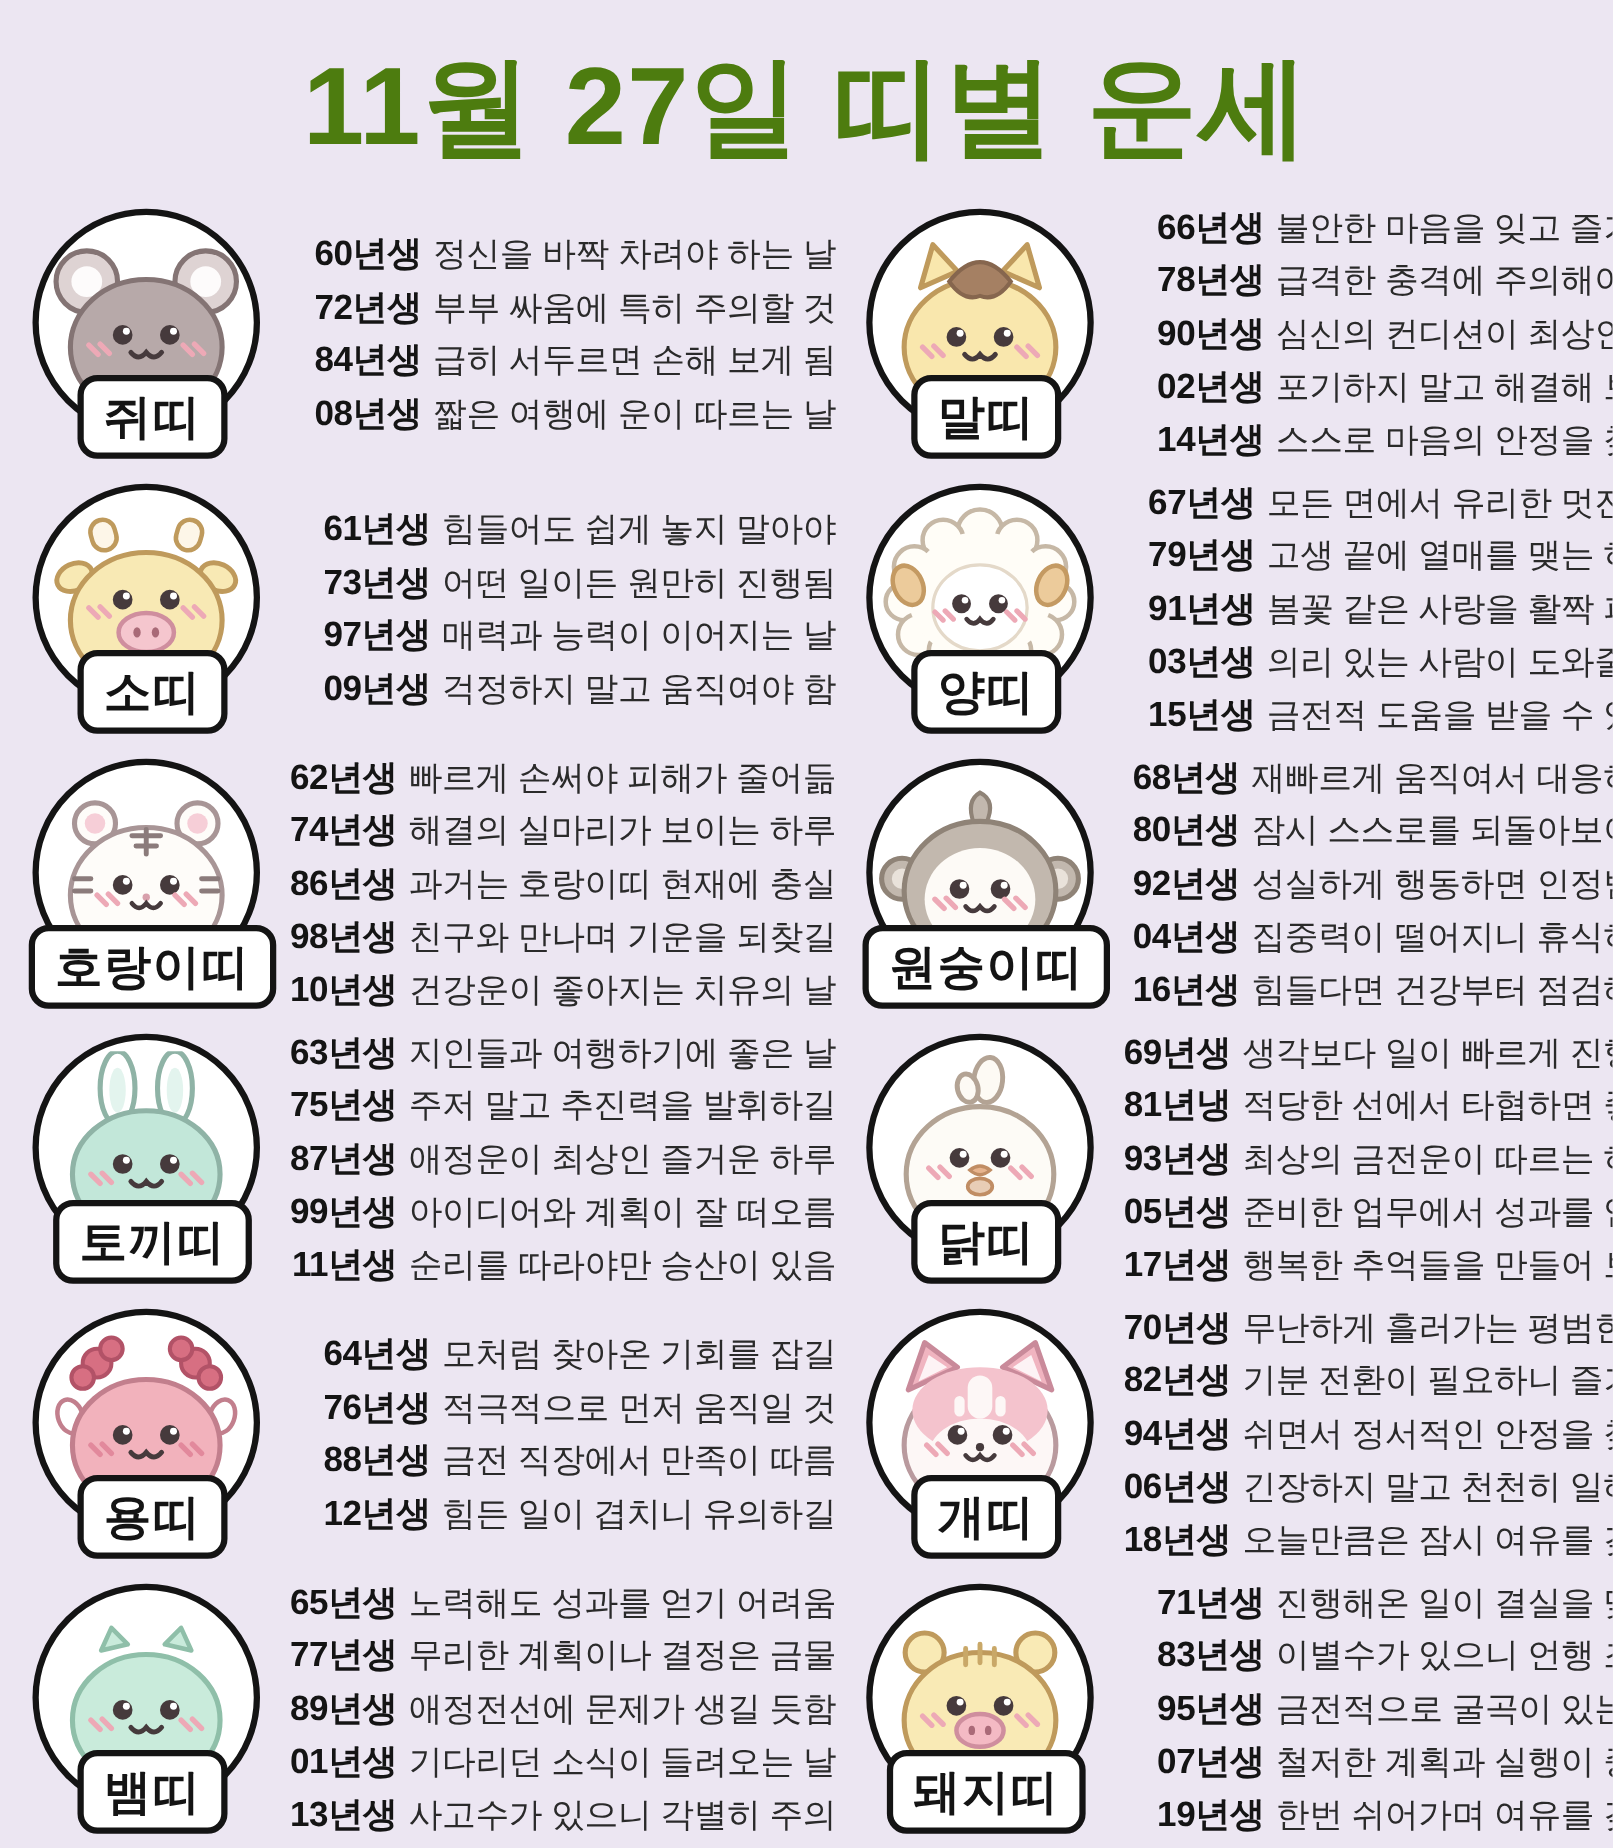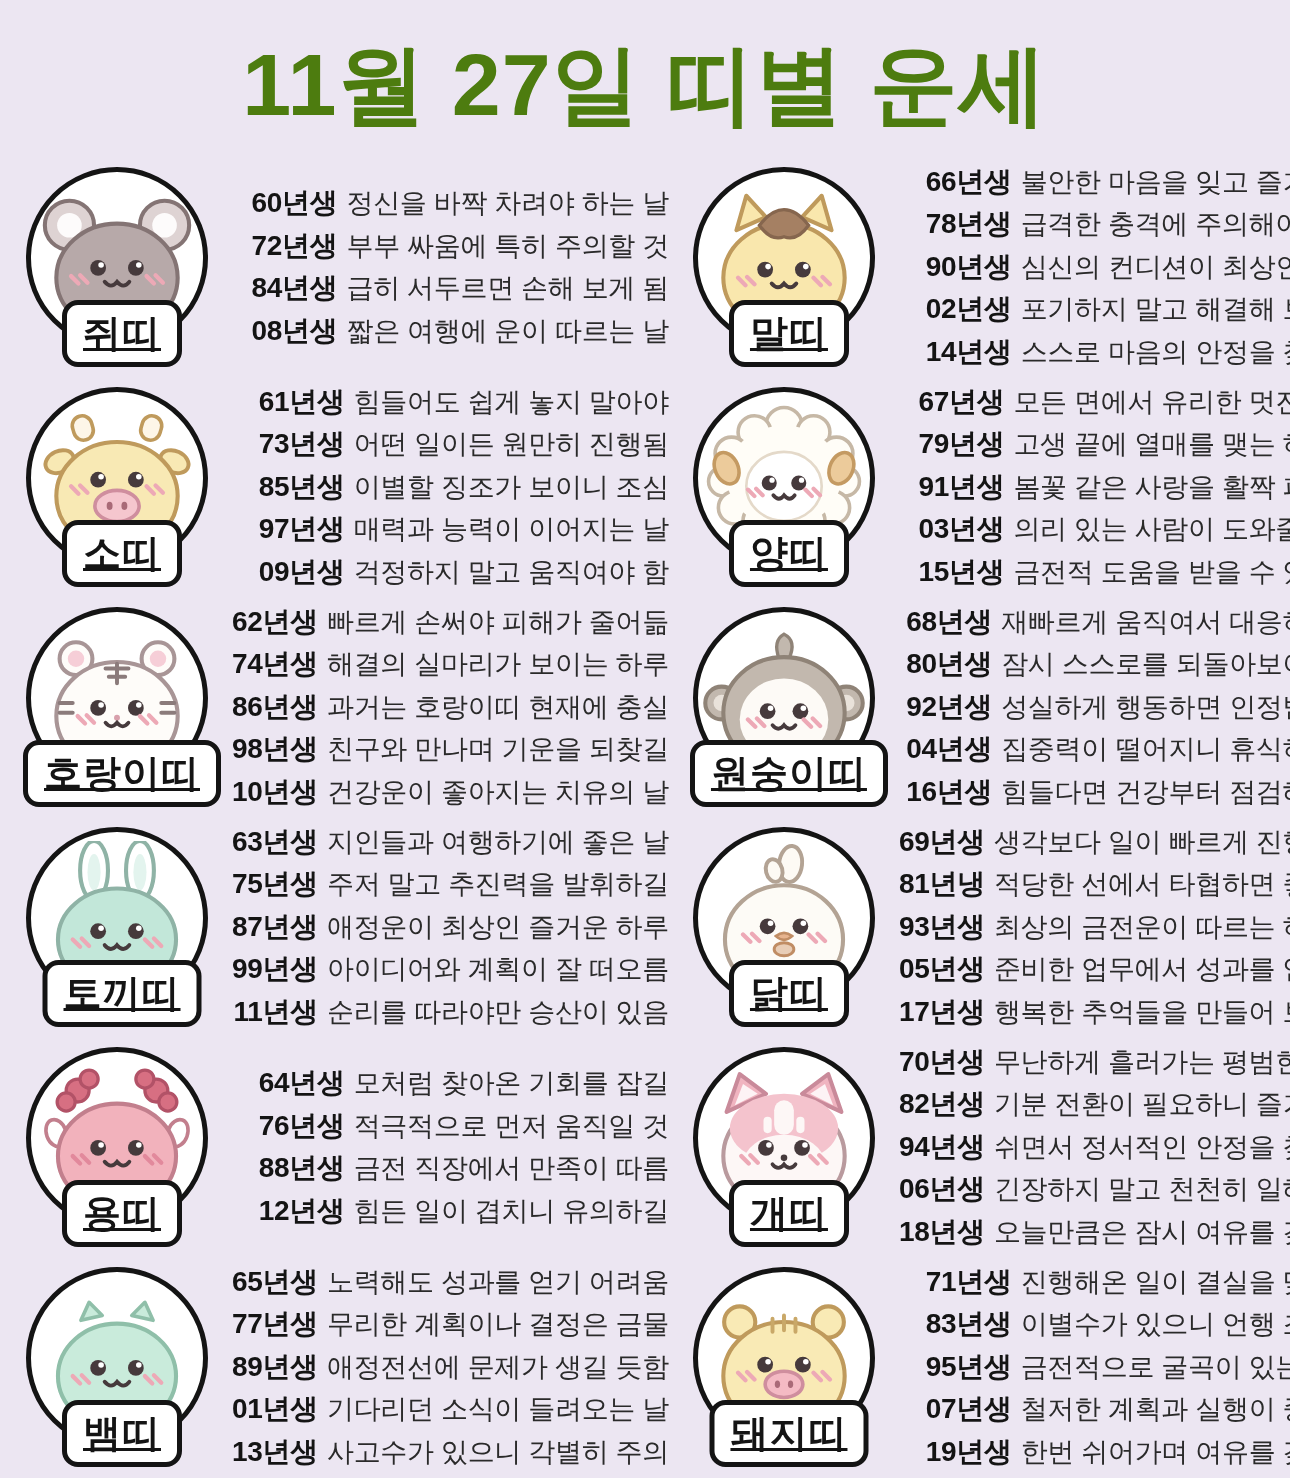--- a/index.html
+++ b/index.html
@@ -24,21 +24,21 @@
   .circle{
     width:182px;height:182px;border-radius:50%;
     background:#ffffff;border:5px solid #141414;box-sizing:border-box;
     display:flex;align-items:center;justify-content:center;overflow:hidden;
   }
   .circle svg{width:164px;height:164px;margin-top:10px;}
   .tag{
     position:absolute;left:50%;bottom:0;transform:translateX(-50%);
     background:#ffffff;border:5px solid #141414;border-radius:16px;
     padding:3px 16px;font-size:38px;font-weight:800;color:#141414;
-    white-space:nowrap;z-index:2;letter-spacing:1px;text-decoration:underline;
+    white-space:nowrap;z-index:2;letter-spacing:1px;
   }
   .fortunes{flex:1;display:flex;flex-direction:column;justify-content:center;align-items:flex-end;}
   .line{white-space:nowrap;line-height:42.5px;font-size:27px;letter-spacing:-0.3px;}
   .yr{font-weight:800;color:#141414;margin-right:9px;font-size:28px;}
 </style>
 </head>
 <body>
 
 <h1 class="page-title">11월 27일 띠별 운세</h1>
 
@@ -115,21 +115,20 @@
           <ellipse cx="50" cy="64" rx="13.5" ry="9.5" fill="#f5c6ce" stroke="#cf8e9e" stroke-width="2.2"></ellipse>
           <ellipse cx="45.5" cy="64" rx="1.8" ry="2.5" fill="#a96a77"></ellipse>
             <ellipse cx="54.5" cy="64" rx="1.8" ry="2.5" fill="#a96a77"></ellipse>
         </svg>
       </div>
       <div class="tag">소띠</div>
     </div>
     <div class="fortunes">
       <div class="line"><b class="yr">61년생</b><span>힘들어도 쉽게 놓지 말아야</span></div>
       <div class="line"><b class="yr">73년생</b><span>어떤 일이든 원만히 진행됨</span></div>
-      <div class="line"><b class="yr">85년생</b><span>이별할 징조가 보이니 조심</span></div>
       <div class="line"><b class="yr">97년생</b><span>매력과 능력이 이어지는 날</span></div>
       <div class="line"><b class="yr">09년생</b><span>걱정하지 말고 움직여야 함</span></div>
     </div>
   </section>
 
   <section class="sign">
     <div class="badge">
       <div class="circle">
         <svg viewBox="0 0 100 100">
           <g fill="#fffdf7" stroke="#c6b8a6" stroke-width="2.2">

